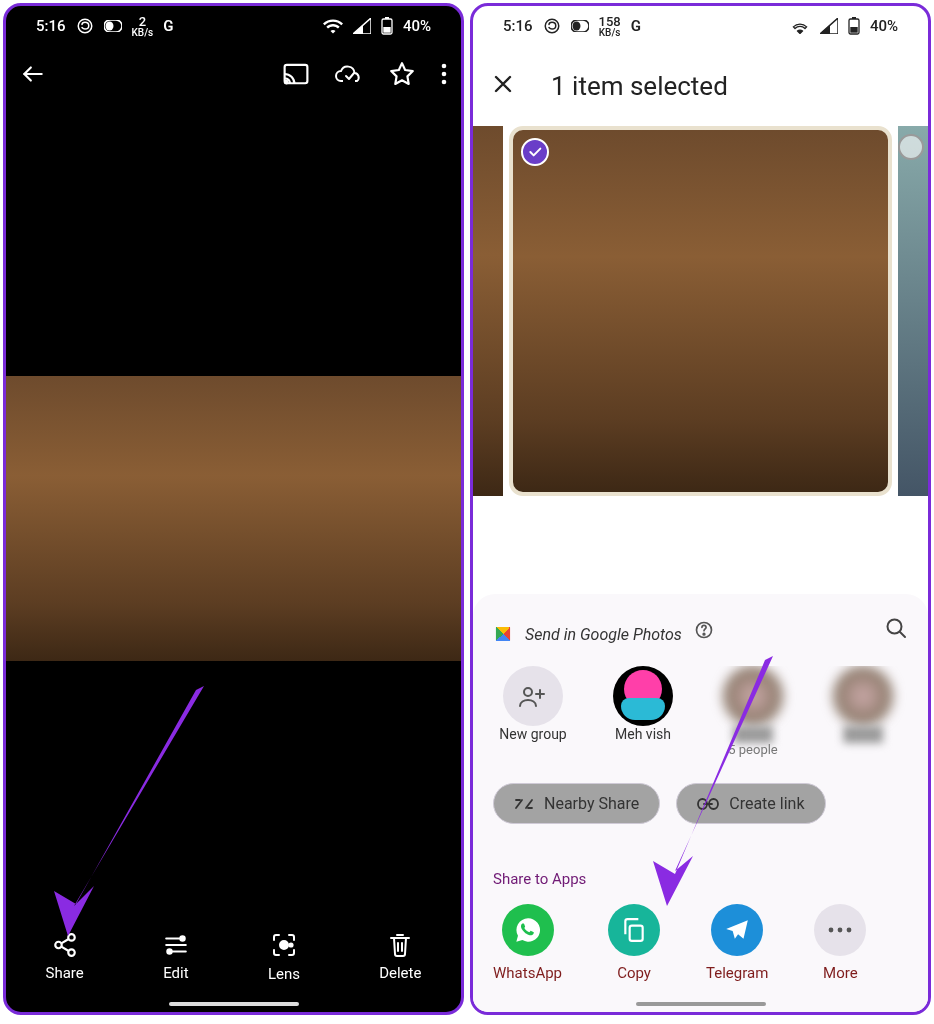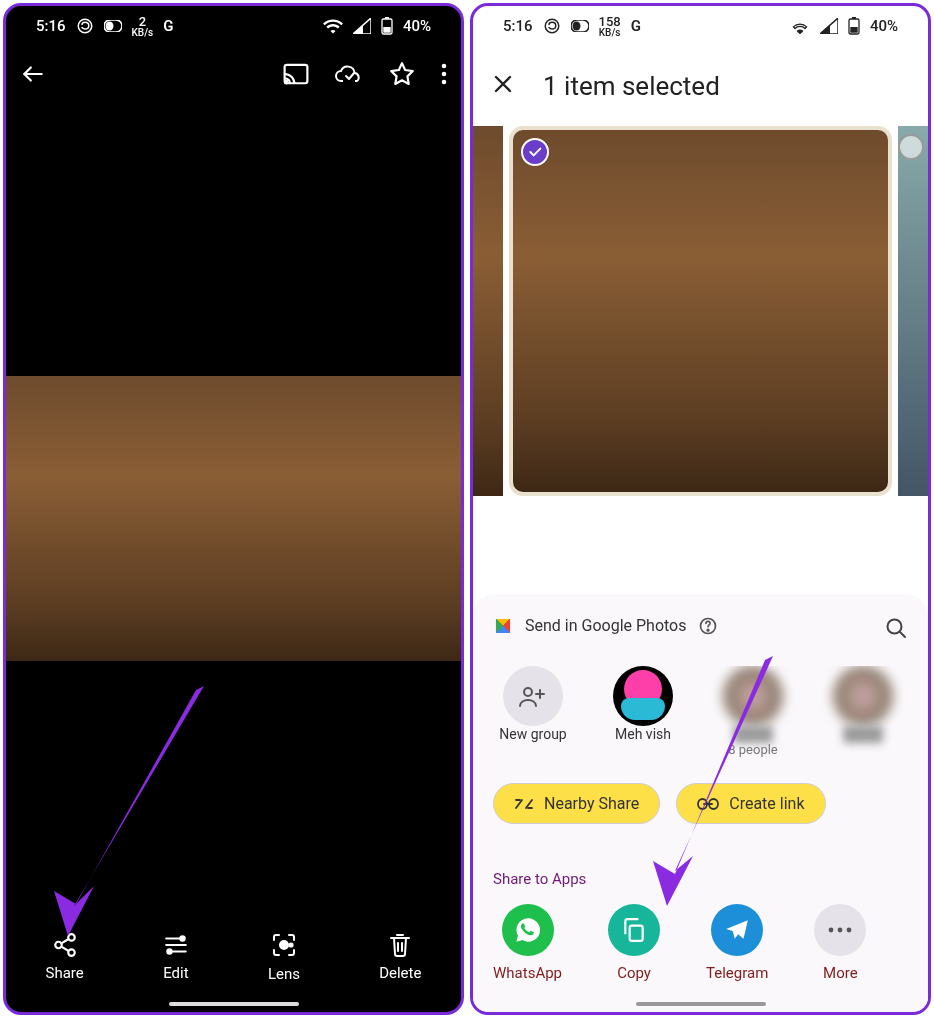--- a/index.html
+++ b/index.html
@@ -66,21 +66,21 @@
   .right .home-indicator { background:#999; }
 
   
   .arrow {
     position:absolute; pointer-events:none;
   }
   .arrow svg path { fill:#8a2be2; }
 
   
   .appbar-r {
-    height:80px; display:flex; align-items:center; padding:0 18px; gap:28px;
+    height:80px; display:flex; align-items:center; padding:0 18px; gap:36px;
   }
   .title-r { font-size:26px; color:#222; }
 
   .thumbs {
     height: 370px; display:flex; gap:6px; padding:0 0 0 0;
     overflow:hidden;
   }
   .thumb { position:relative; background:linear-gradient(180deg,#6e4b2d 0%,#8a5e35 35%,#5c3d22 80%,#3d2815 100%); }
   .thumb.small { width:30px; }
   .thumb.main { flex:1; border:4px solid #e9e1ce; border-radius:14px; }
@@ -96,21 +96,21 @@
     width:26px; height:26px; border-radius:50%;
     border:2px solid #9a9a9a; background:rgba(255,255,255,.6);
   }
 
   .share-sheet {
     position:absolute; bottom:0; left:0; right:0;
     background:#faf8fb;
     border-top-left-radius:22px; border-top-right-radius:22px;
     padding: 22px 20px 30px 20px;
   }
-  .ss-row1 { display:flex; align-items:flex-start; gap:12px; font-size:16px; color:#333; }
+  .ss-row1 { display:flex; align-items:flex-end; gap:12px; font-size:16px; color:#333;font-style:italic; }
   .ss-row1 .spacer { flex:1; }
   .contacts {
     display:flex; gap:30px; margin-top:22px; overflow:hidden;
   }
   .contact {
     display:flex; flex-direction:column; align-items:center; 
     font-size:14px; color:#333; min-width:80px;
   }
   .avatar {
     width:60px; height:60px; border-radius:50%;
@@ -129,21 +129,21 @@
   .sub { font-size:13px; color:#777; }
   .blurtxt { filter: blur(4px); color:#999; }
 
   .chips {
     display:flex; gap:16px; margin-top:26px;
   }
   .chip {
     border:1px solid #cfcad6; border-radius:24px;
     padding:10px 20px; font-size:16px; color:#333;
     display:flex; align-items:center; gap:10px;
-    background:#fde047;
+    background:#a3a3a3;
   }
   .section-label { font-size:15px; color:#701a75; margin-top:46px; }
   .apps {
     display:flex; gap:46px; margin-top:16px;
   }
   .app {
     display:flex; flex-direction:column; align-items:center; gap:8px;
     font-size:15px; color:#7f1d1d;
   }
   .app-icon {
@@ -393,21 +393,21 @@
         </div>
         <span>New group</span>
       </div>
       <div class="contact">
         <div class="avatar pink"></div>
         <span>Meh vish</span>
       </div>
       <div class="contact">
         <div class="avatar blur"></div>
         <span class="blurtxt">████</span>
-        <span class="sub">8 people</span>
+        <span class="sub">5 people</span>
       </div>
       <div class="contact">
         <div class="avatar blur"></div>
         <span class="blurtxt">████</span>
       </div>
 
     </div>
 
     <div class="chips">
       <div class="chip">

